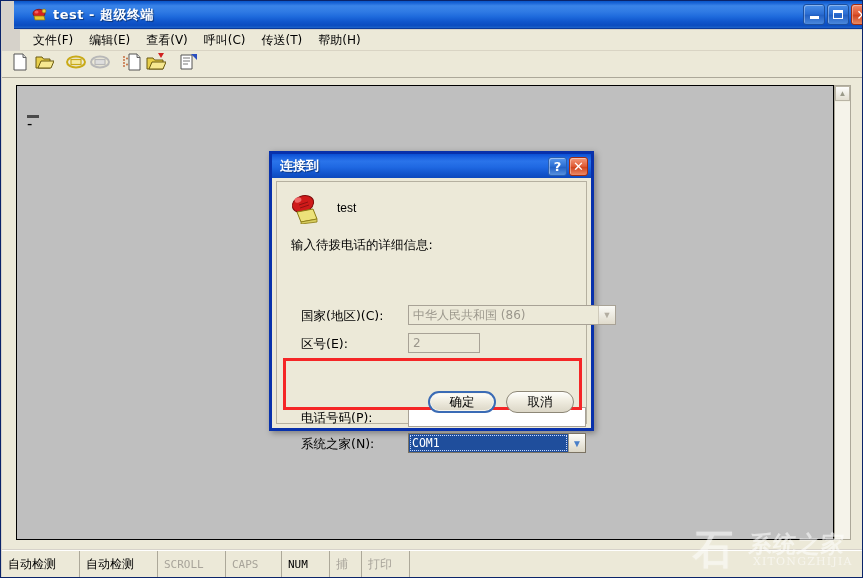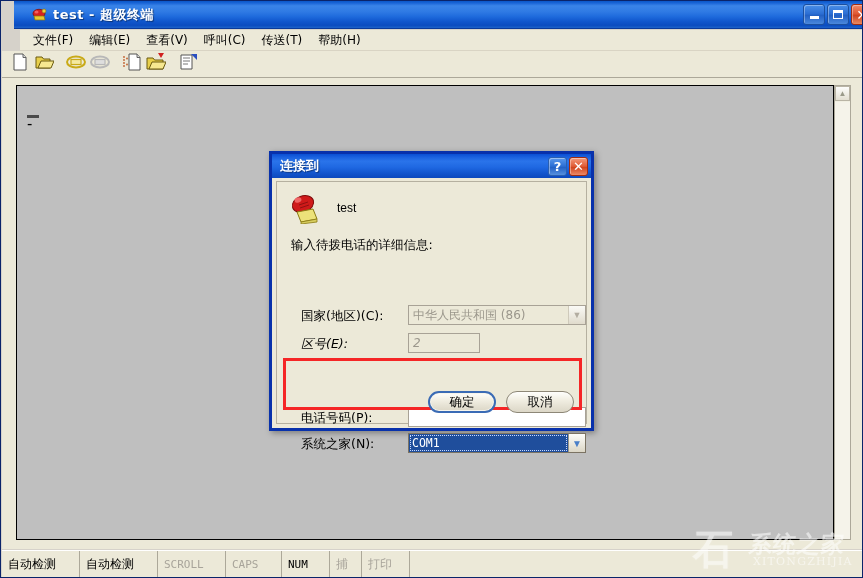--- a/index.html
+++ b/index.html
@@ -498,27 +498,27 @@
             <path d="M12 30 L28 27 L28 30 L12 32 Z" fill="#d8ce60" stroke="#8a7a12" stroke-width="0.8"></path>
           </svg>
         </span>
         <span class="conn-name">test</span>
       </div>
 
       <div class="prompt-text">输入待拨电话的详细信息:</div>
 
       <div class="field-row" style="top:80px;">
         <span class="field-label">国家(地区)(C):</span>
-        <div class="combo" style="width:178px">
+        <div class="combo" style="width:208px">
           <span class="cval">中华人民共和国  (86)</span>
           <span class="carrow">▼</span>
         </div>
       </div>
 
-      <div class="field-row" style="top:108px;font-style:italic;">
+      <div class="field-row" style="top:108px;">
         <span class="field-label">区号(E):</span>
         <div class="tinput" style="width:72px">2</div>
       </div>
 
       <div class="field-row" style="top:182px;">
         <span class="field-label">电话号码(P):</span>
         <div class="tinput white" style="width:178px" placeholder=""></div>
       </div>
 
       <div class="field-row" style="top:208px;">

